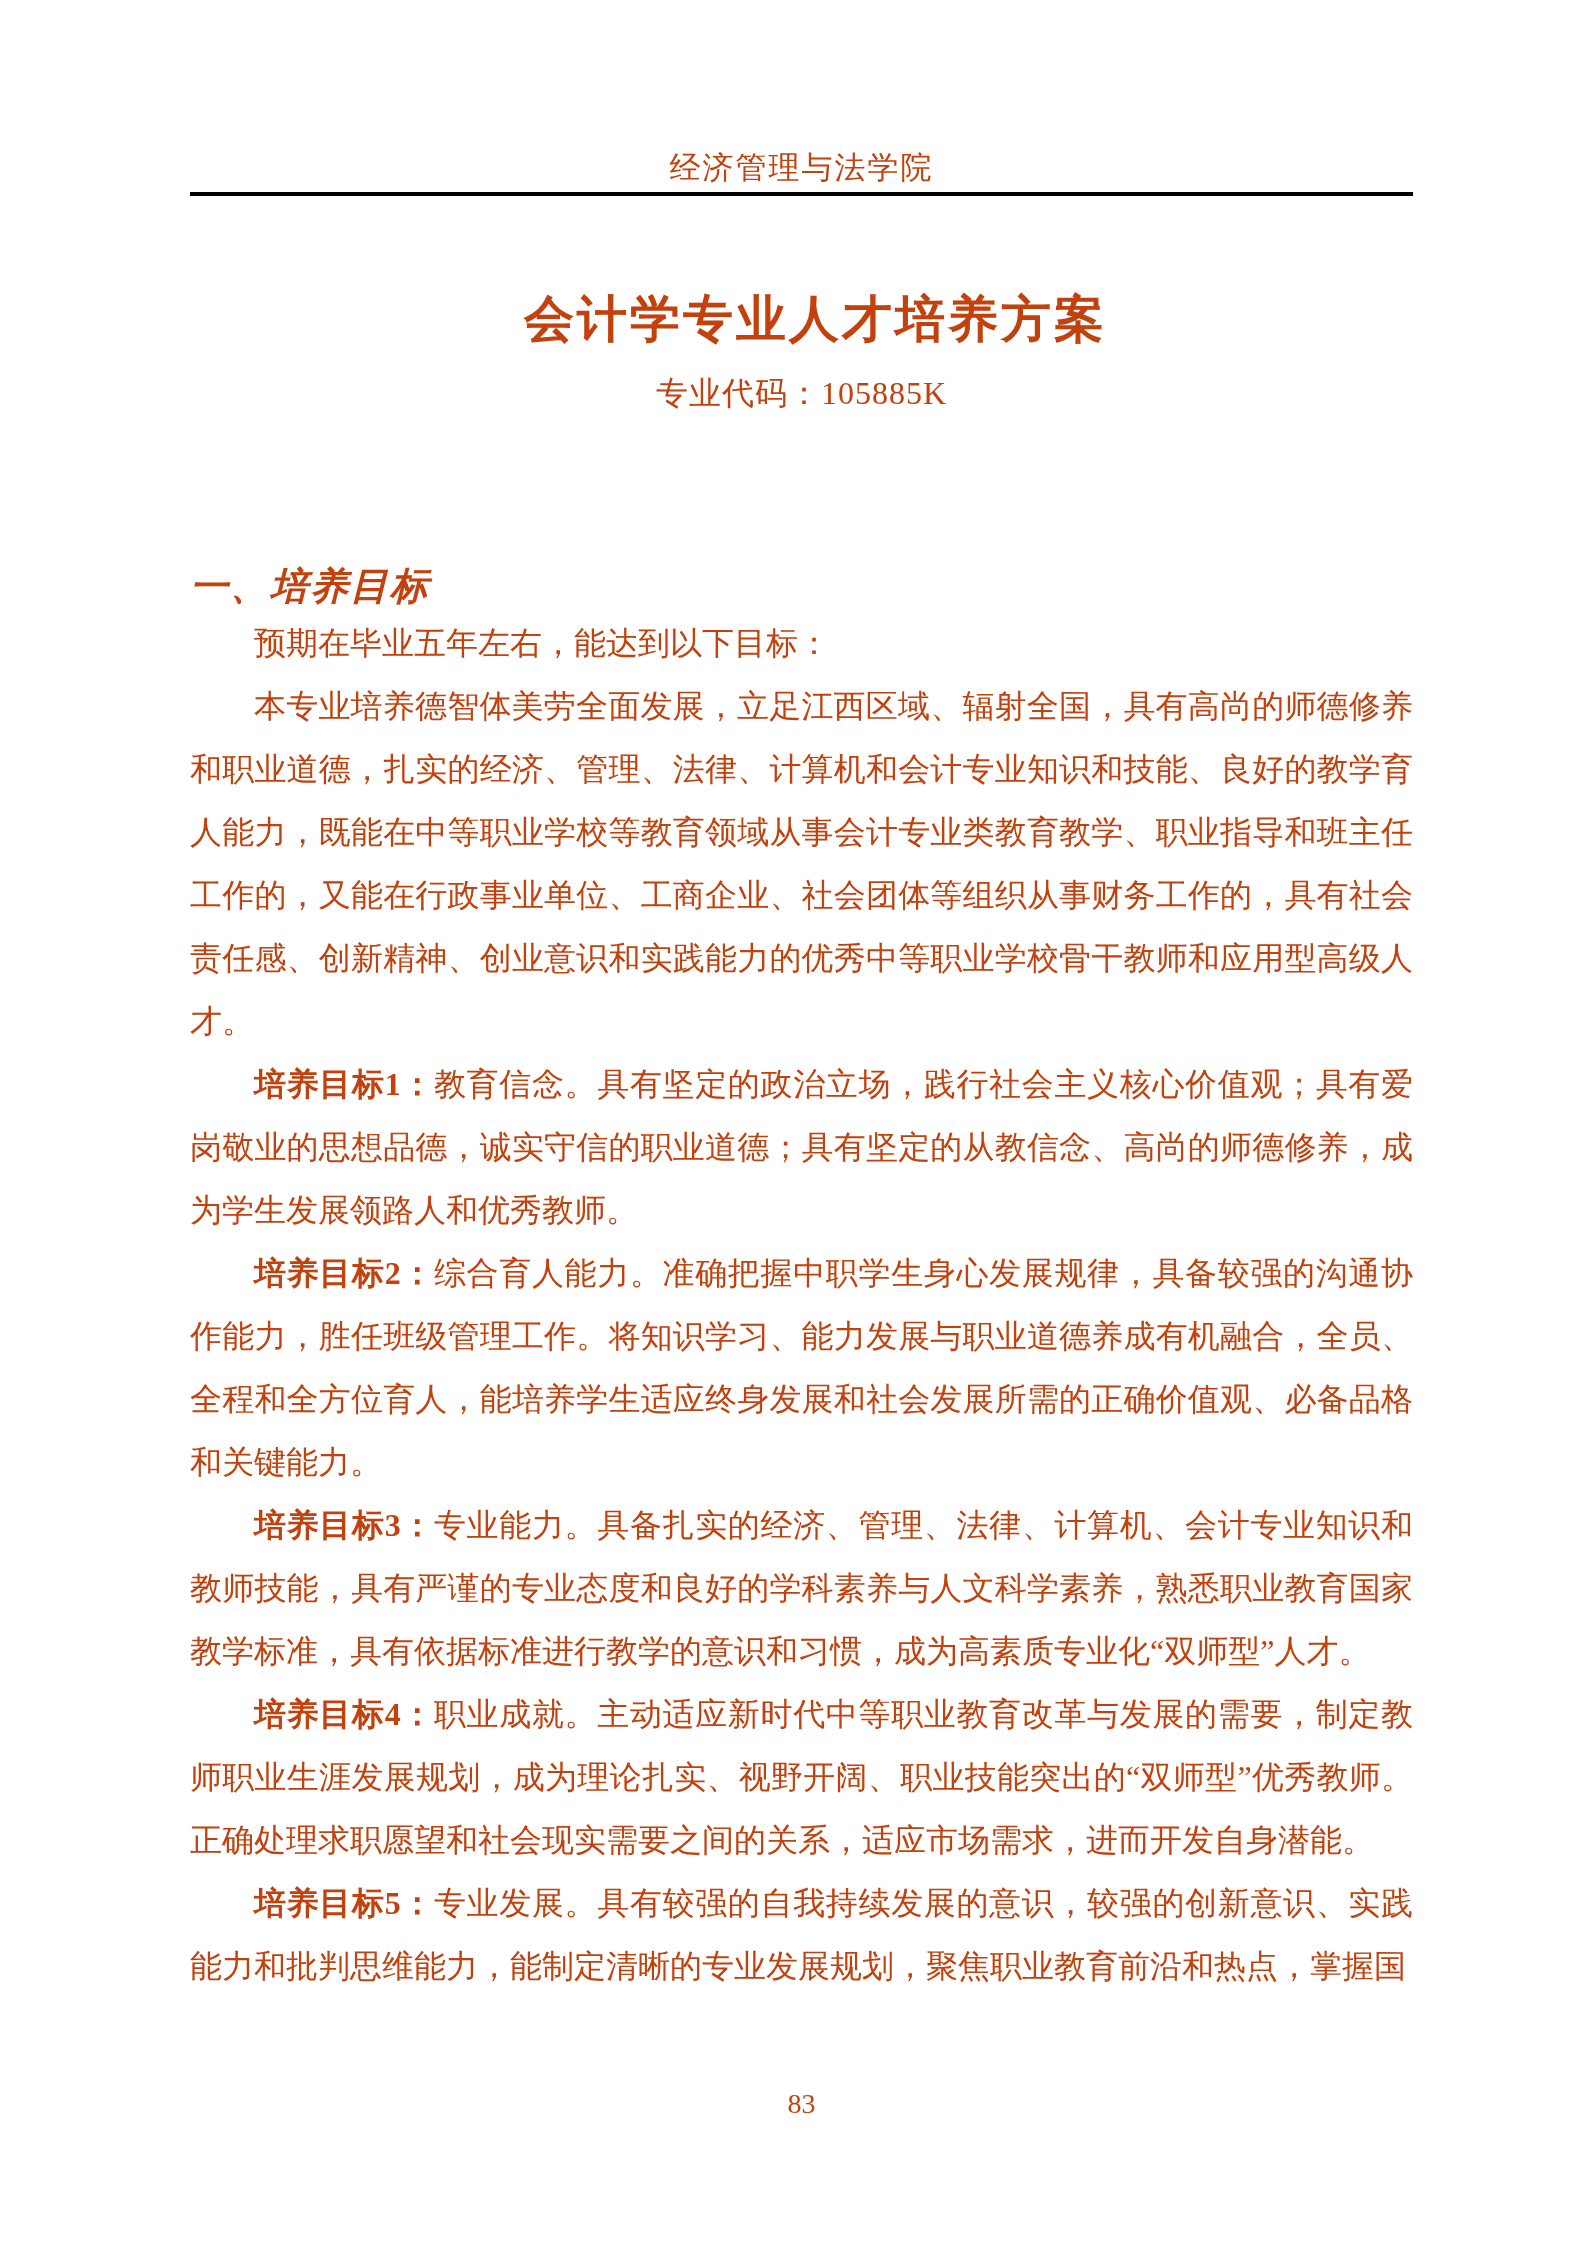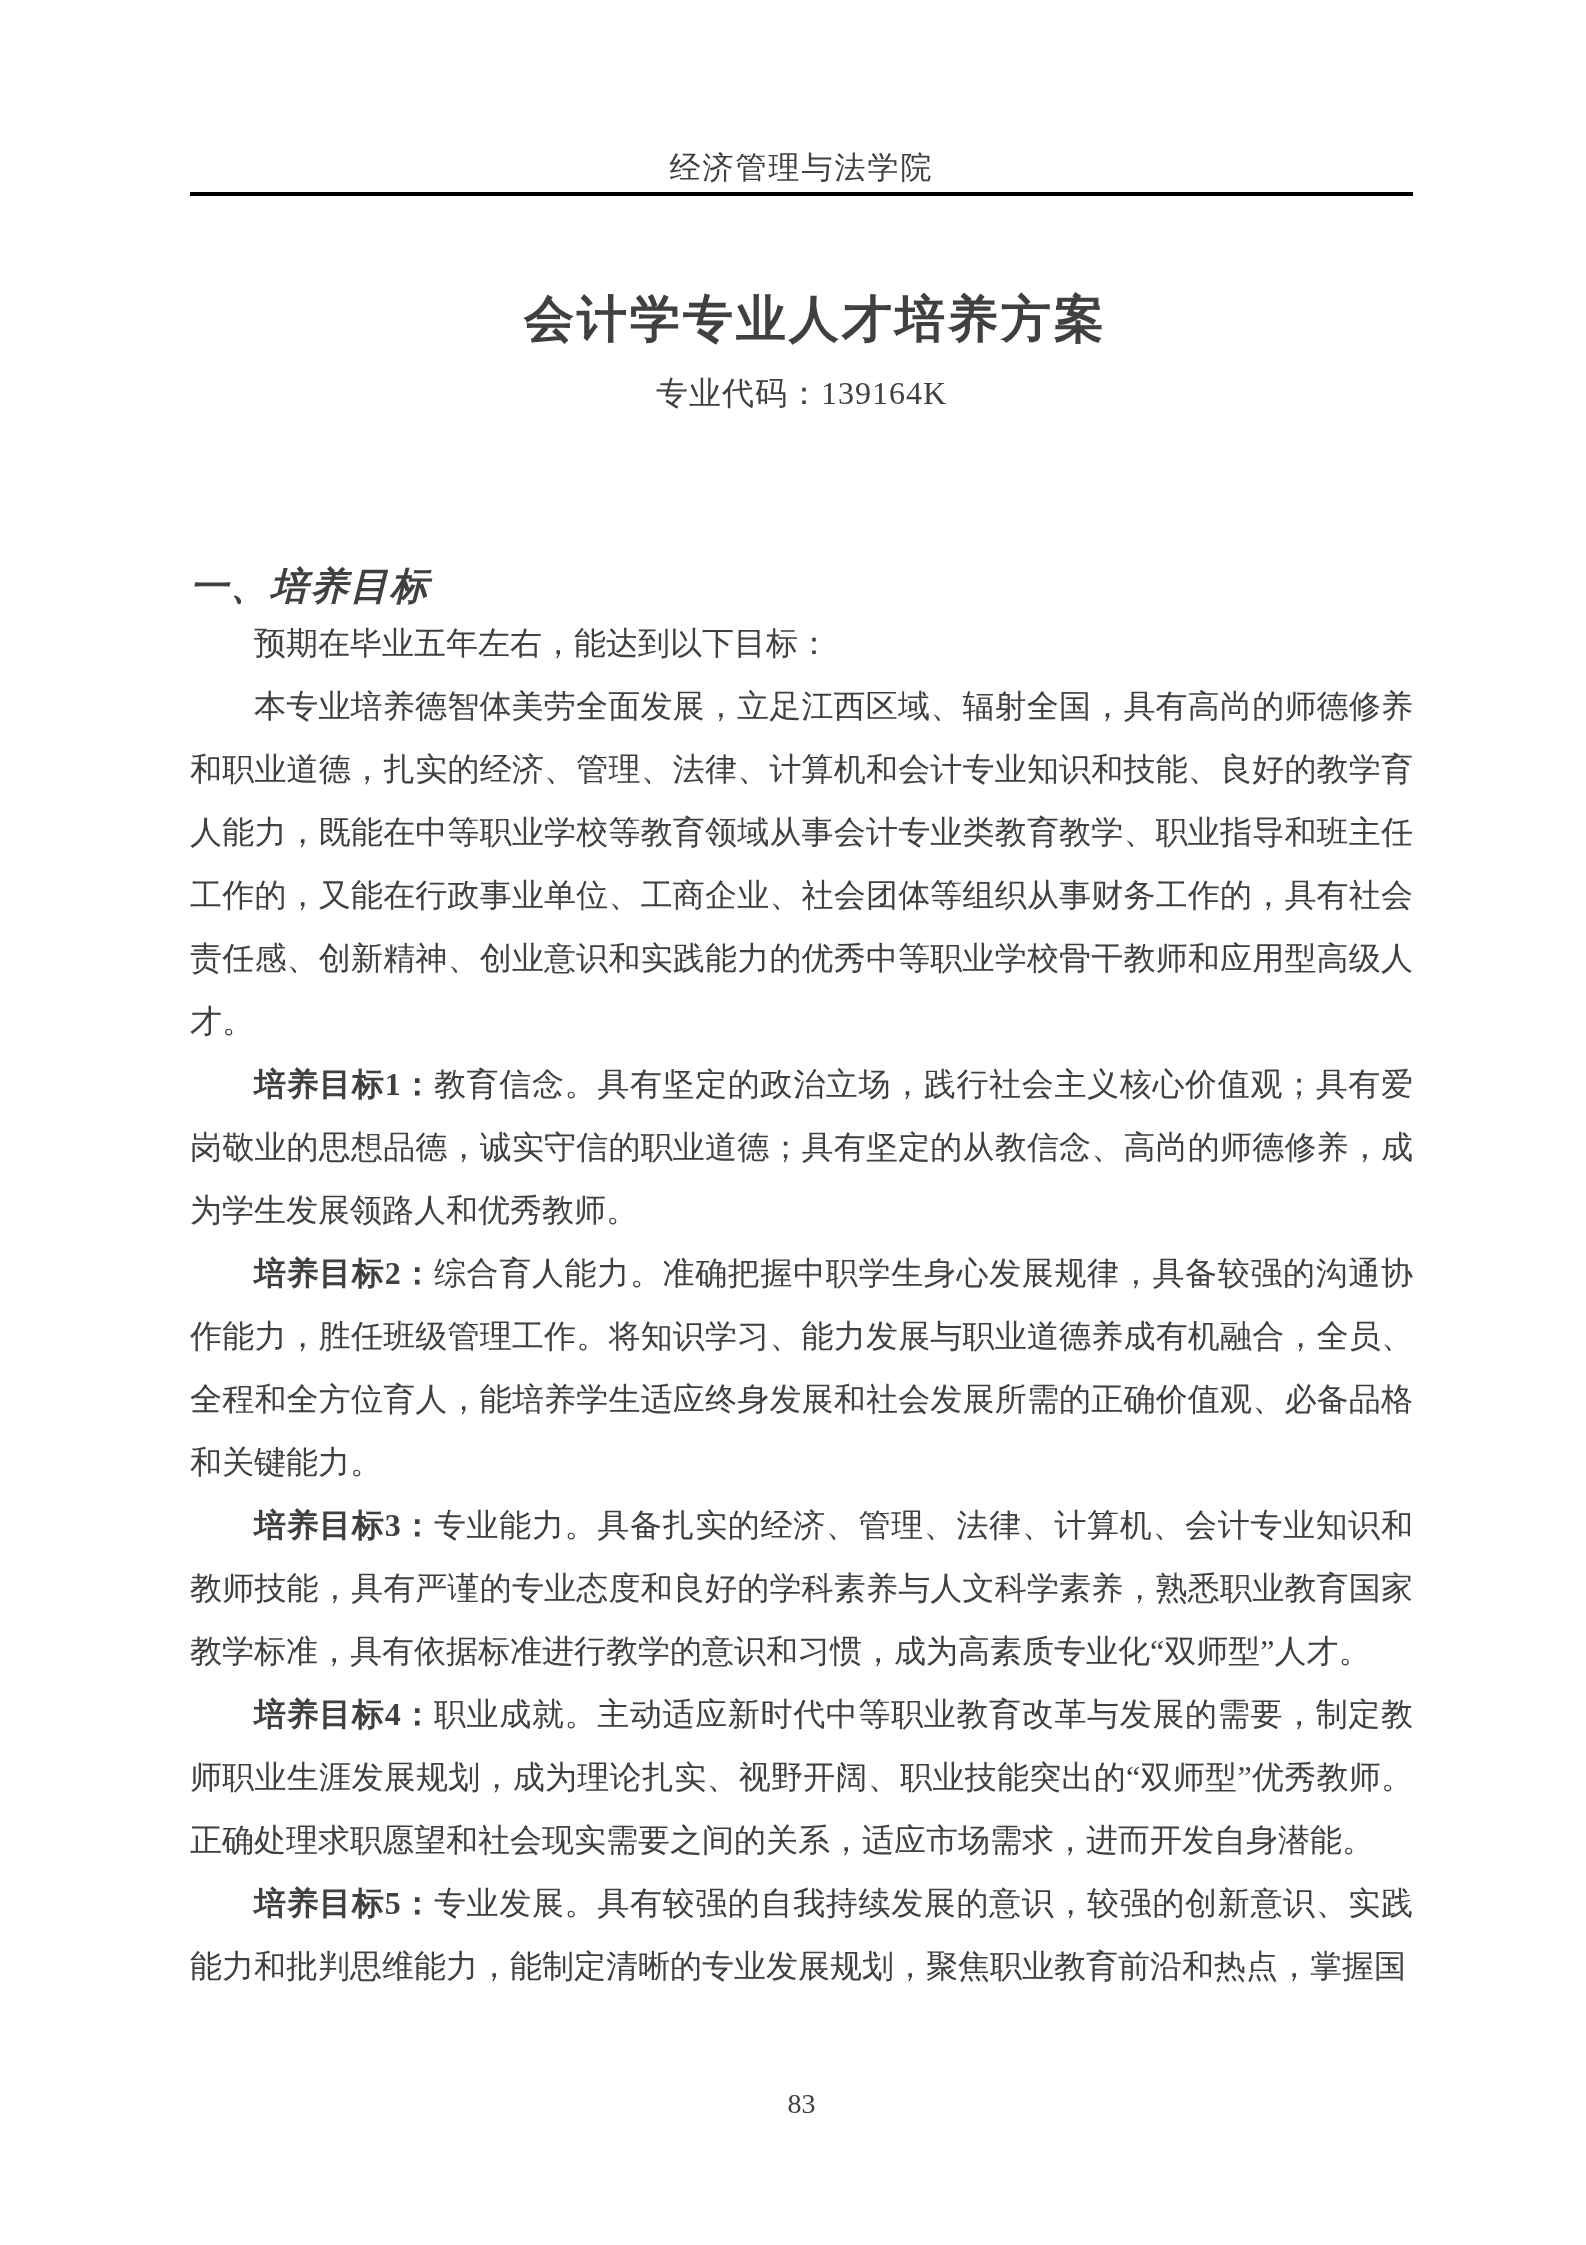--- a/index.html
+++ b/index.html
@@ -6,21 +6,21 @@
     margin: 0;
     padding: 0;
     background: #e8e8e8;
   }
   .page {
     position: relative;
     width: 1586px;
     height: 2245px;
     margin: 0 auto;
     background: #ffffff;
-    color: #404040;
+    color: #c2410c;
     font-family: "Liberation Serif", "DejaVu Serif", serif;
     overflow: hidden;
   }
   .header-text {
     position: absolute;
     top: 150px;
     left: 190px;
     width: 1223px;
     text-align: center;
     font-size: 31px;
@@ -116,21 +116,21 @@
 <body>
 
 <div class="page">
 
   <div class="header-text">经济管理与法学院</div>
 
   <div class="header-rule"></div>
 
   <h1 class="doc-title">会计学专业人才培养方案</h1>
 
-  <div class="major-code">专业代码：139164K</div>
+  <div class="major-code">专业代码：105885K</div>
 
 
   <h2 class="section-heading">一、培养目标</h2>
 
   <div class="body-text">
     <p><span class="plabel"></span><span>预期在毕业五年左右，能达到以下目标：</span></p>
     <p><span class="plabel"></span><span>本专业培养德智体美劳全面发展，立足江西区域、辐射全国，具有高尚的师德修养和职业道德，扎实的经济、管理、法律、计算机和会计专业知识和技能、良好的教学育人能力，既能在中等职业学校等教育领域从事会计专业类教育教学、职业指导和班主任工作的，又能在行政事业单位、工商企业、社会团体等组织从事财务工作的，具有社会责任感、创新精神、创业意识和实践能力的优秀中等职业学校骨干教师和应用型高级人才。</span></p>
     <p><span class="plabel">培养目标1：</span><span>教育信念。具有坚定的政治立场，践行社会主义核心价值观；具有爱岗敬业的思想品德，诚实守信的职业道德；具有坚定的从教信念、高尚的师德修养，成为学生发展领路人和优秀教师。</span></p>
     <p><span class="plabel">培养目标2：</span><span>综合育人能力。准确把握中职学生身心发展规律，具备较强的沟通协作能力，胜任班级管理工作。将知识学习、能力发展与职业道德养成有机融合，全员、全程和全方位育人，能培养学生适应终身发展和社会发展所需的正确价值观、必备品格和关键能力。</span></p>
     <p><span class="plabel">培养目标3：</span><span>专业能力。具备扎实的经济、管理、法律、计算机、会计专业知识和教师技能，具有严谨的专业态度和良好的学科素养与人文科学素养，熟悉职业教育国家教学标准，具有依据标准进行教学的意识和习惯，成为高素质专业化“双师型”人才。</span></p>

